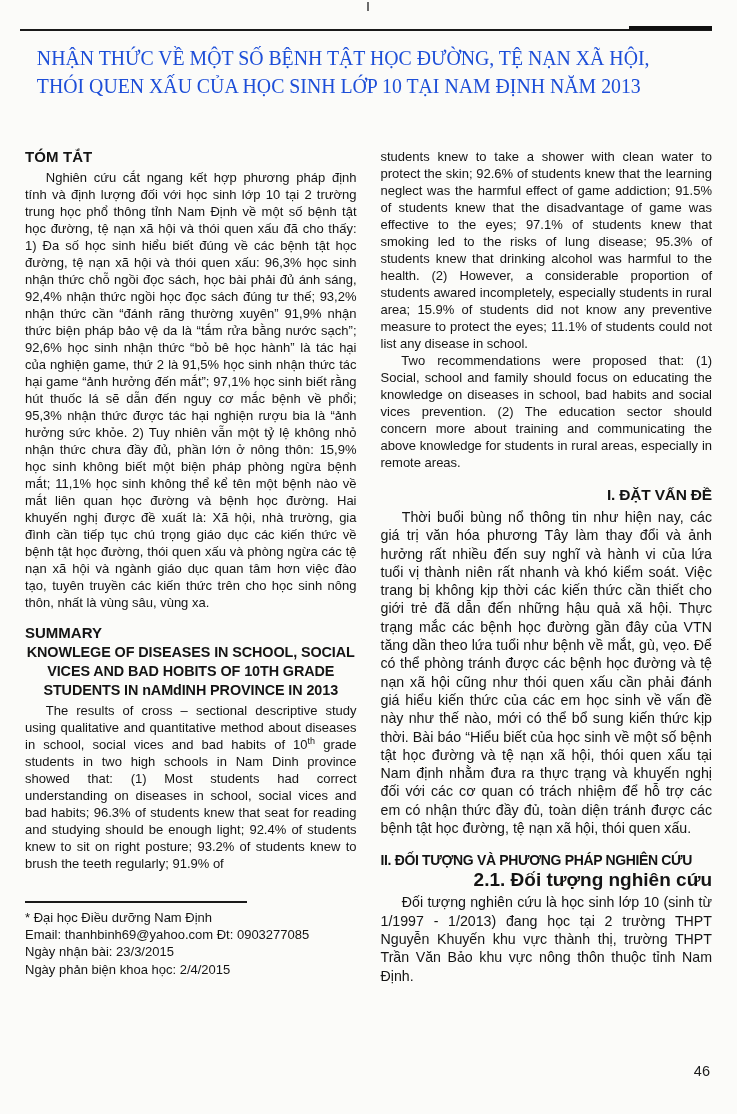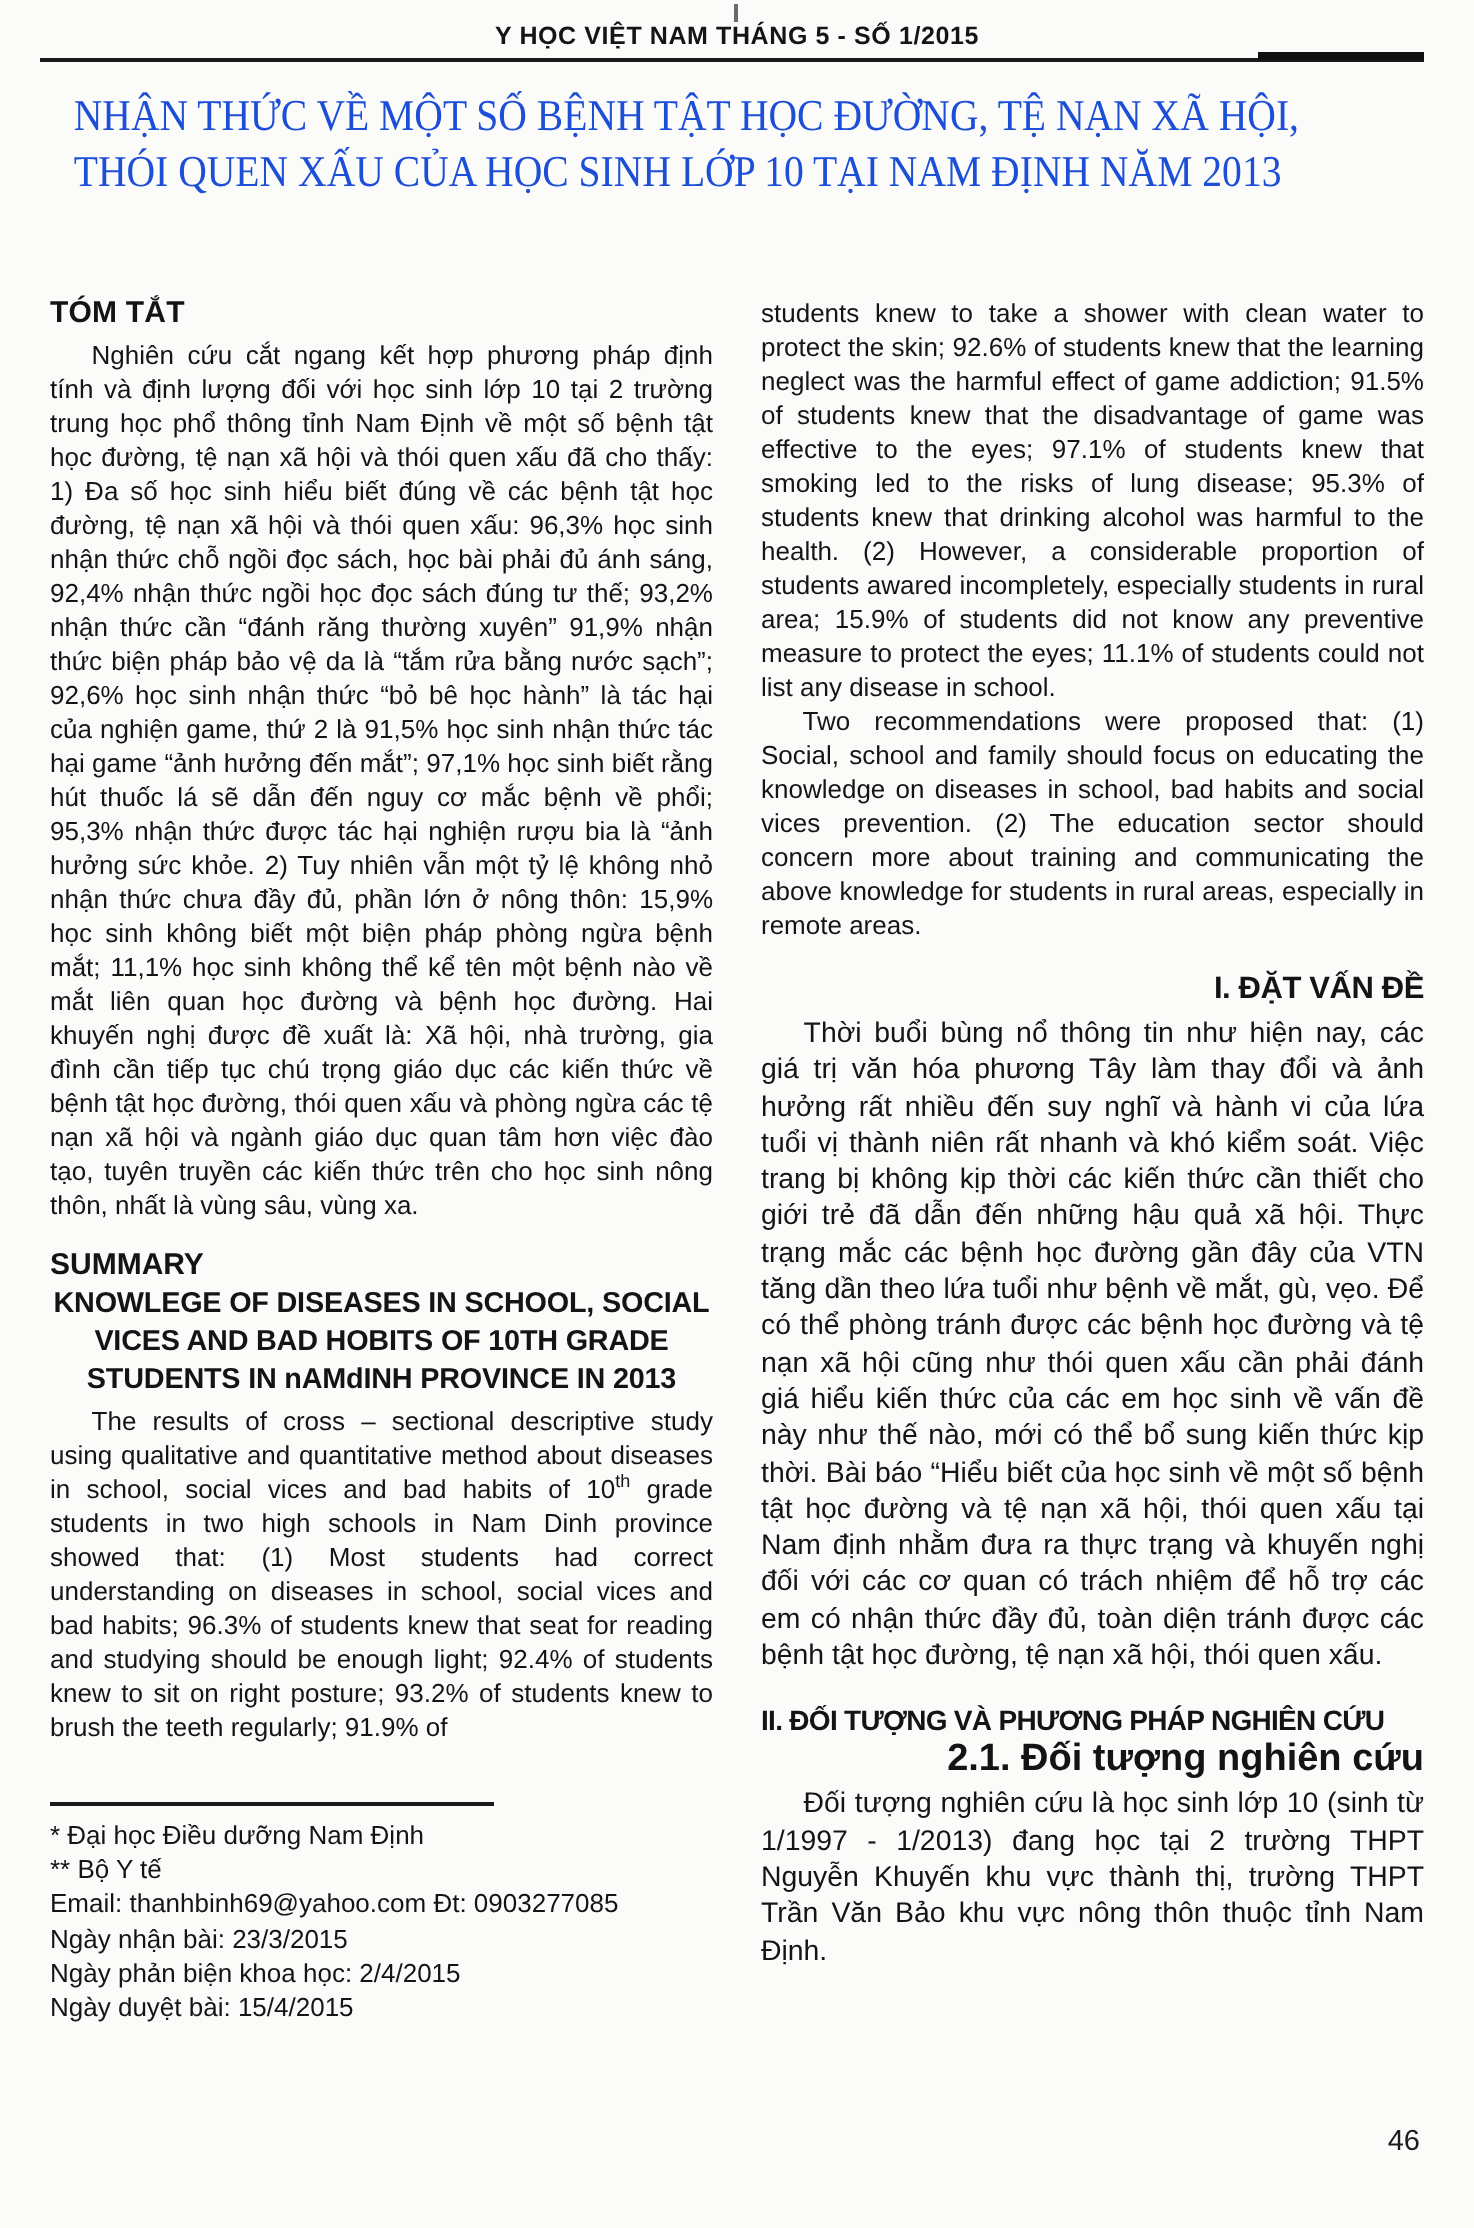--- a/index.html
+++ b/index.html
@@ -58,21 +58,20 @@
   .rec-gap{margin-top:0;}
   .page-number{position:absolute;top:1063px;right:27px;font-size:14.5px;color:#1b1b1b;}
 </style>
 </head>
 <body>
 
 <div class="page">
 
   <div class="scan-tick"></div>
 
-  <div class="journal-header">Y HỌC VIỆT NAM THÁNG 5 - SỐ 1/2015</div>
   <div class="header-rule"></div>
   <div class="header-rule-thick"></div>
 
   <h1 class="article-title" style="margin:0;">
     <span class="tline">NHẬN THỨC VỀ MỘT SỐ BỆNH TẬT HỌC ĐƯỜNG, TỆ NẠN XÃ HỘI,</span>
     <span class="tline">THÓI QUEN XẤU CỦA HỌC SINH LỚP 10 TẠI NAM ĐỊNH NĂM 2013</span>
   </h1>
 
 
   <div class="columns">
@@ -96,22 +95,20 @@
       <h2 class="h-sec2">II. ĐỐI TƯỢNG VÀ PHƯƠNG PHÁP NGHIÊN CỨU</h2>
       <h3 class="h-sub">2.1. Đối tượng nghiên cứu</h3>
       <p class="large-body indent-lg">Đối tượng nghiên cứu là học sinh lớp 10 (sinh từ 1/1997 - 1/2013) đang học tại 2 trường THPT Nguyễn Khuyến khu vực thành thị, trường THPT Trần Văn Bảo khu vực nông thôn thuộc tỉnh Nam Định.</p>
     </div>
 
   </div>
 
   <div class="footnotes">
     <div class="footnote-rule"></div>
     <div class="footnote-line">* Đại học Điều dưỡng Nam Định</div>
-    <div class="footnote-line">** Bộ Y tế</div>
     <div class="footnote-line">Email: thanhbinh69@yahoo.com Đt: 0903277085</div>
     <div class="footnote-line">Ngày nhận bài: 23/3/2015</div>
     <div class="footnote-line">Ngày phản biện khoa học: 2/4/2015</div>
-    <div class="footnote-line">Ngày duyệt bài: 15/4/2015</div>
   </div>
 
   <div class="page-number">46</div>
 
 </div>
 
 </body></html>

